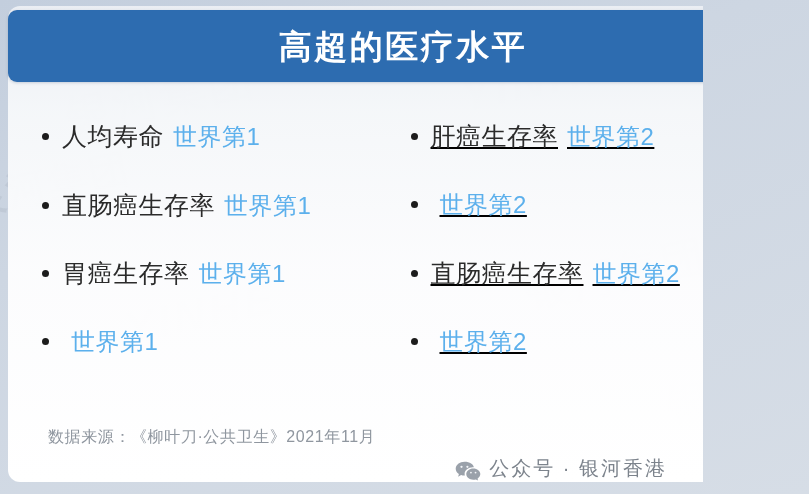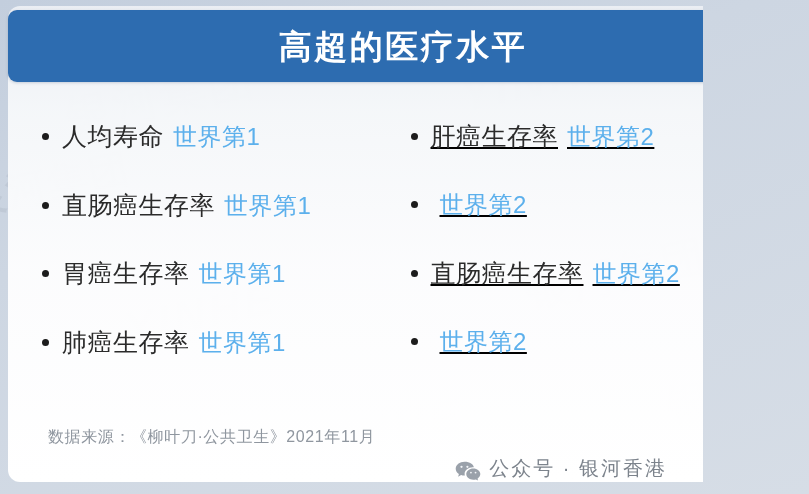--- a/index.html
+++ b/index.html
@@ -203,21 +203,20 @@
         <span class="item-label">直肠癌生存率</span>
         <span class="item-rank">世界第1</span>
       </div>
       <div class="item">
         <span class="bullet"></span>
         <span class="item-label">胃癌生存率</span>
         <span class="item-rank">世界第1</span>
       </div>
       <div class="item">
         <span class="bullet"></span>
-        <span class="item-label">肺癌生存率</span>
         <span class="item-rank">世界第1</span>
       </div>
     </div>
 
     <div class="col col-right">
       <div class="item">
         <span class="bullet"></span>
         <span class="item-label">肝癌生存率</span>
         <span class="item-rank">世界第2</span>
       </div>

